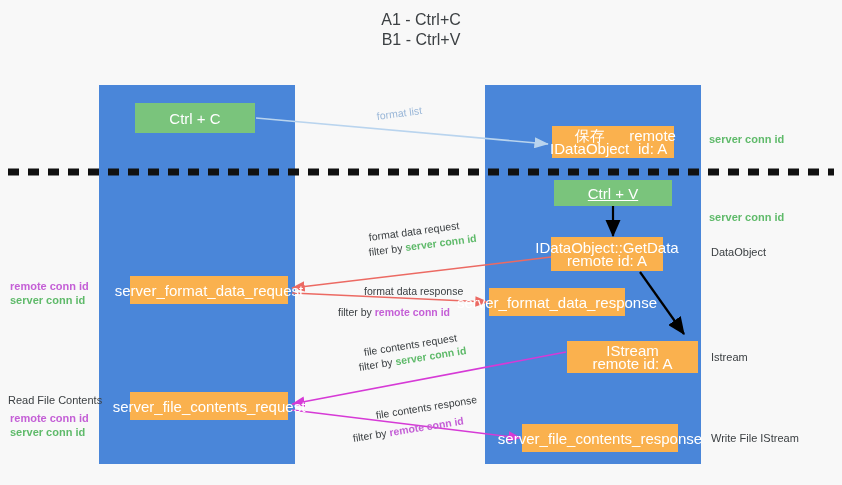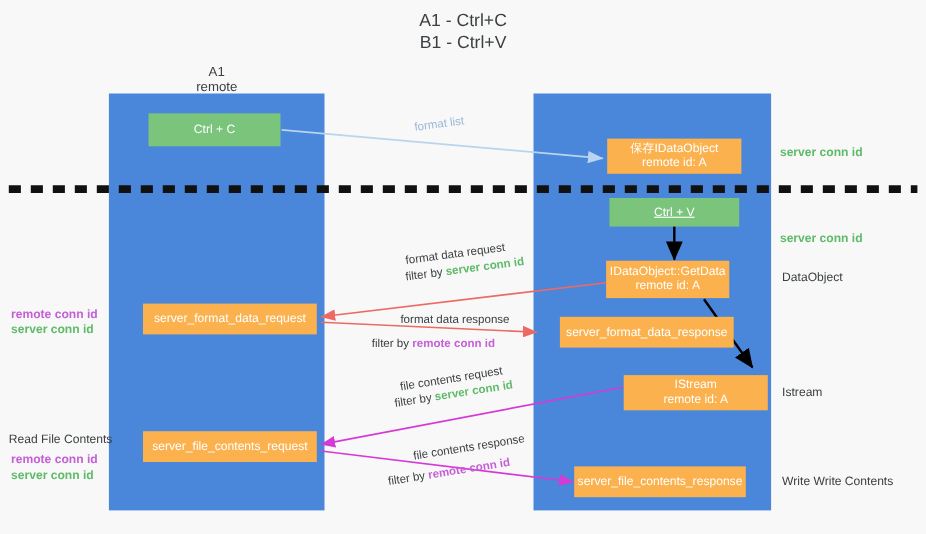--- a/index.html
+++ b/index.html
@@ -23,21 +23,21 @@
     font-size:16px;color:#3c4043;line-height:20px;
   }
 
   .colhead{
     text-align:center;font-size:12px;color:#3c4043;line-height:14px;
   }
 
   .box{
     box-sizing:border-box;
     display:flex;align-items:center;justify-content:center;
-    text-align:center;color:#fff;font-size:11px;line-height:13px;
+    text-align:center;color:#fff;font-size:15px;line-height:13px;
     padding:2px 4px;
   }
   .box.green{background:#7ac47c;}
   .box.orange{background:#fab14e;}
 
   .lbl{font-size:11px;color:#3c4043;line-height:14px;white-space:nowrap;}
   .lbl.green{color:#5fba6a;font-weight:bold;}
   .lbl.purple{color:#c45fd6;font-weight:bold;}
 
   .arrlab{font-size:10.5px;color:#3c4043;line-height:13px;white-space:nowrap;}
@@ -88,42 +88,38 @@
     <line x1="292" y1="410" x2="521" y2="438" stroke="#d63ad6" stroke-width="1.5" marker-end="url(#ah-mag)"></line>
   </svg>
 
   <div class="lay">
 
     <div class="title">
       <div>A1 - Ctrl+C</div>
       <div>B1 - Ctrl+V</div>
     </div>
 
-    <div class="colhead" style="left:99px;top:58px;width:196px;">
-      <div>A1</div>
-      <div>remote</div>
-    </div>
 
     <div class="box green" style="left:135px;top:103px;width:120px;height:30px;">Ctrl + C</div>
 
-    <div class="box orange" style="left:552px;top:126px;width:122px;height:32px;flex-direction:column;">
+    <div class="box orange" style="left:552px;top:126px;width:122px;height:32px;">
       <span>保存IDataObject</span>
       <span>remote id: A</span>
     </div>
 
     <div class="box green" style="left:554px;top:180px;width:118px;height:26px;text-decoration:underline;">Ctrl + V</div>
 
     <div class="box orange" style="left:551px;top:237px;width:112px;height:34px;flex-direction:column;">
       <span>IDataObject::GetData</span>
       <span>remote id: A</span>
     </div>
 
     <div class="box orange" style="left:130px;top:276px;width:158px;height:28px;">server_format_data_request</div>
 
-    <div class="box orange" style="left:509px;top:288px;width:158px;height:28px;">server_format_data_response</div>
+    <div class="box orange" style="left:489px;top:288px;width:136px;height:28px;">server_format_data_response</div>
 
     <div class="box orange" style="left:567px;top:341px;width:131px;height:32px;flex-direction:column;">
       <span>IStream</span>
       <span>remote id: A</span>
     </div>
 
     <div class="box orange" style="left:130px;top:392px;width:158px;height:28px;">server_file_contents_request</div>
 
     <div class="box orange" style="left:522px;top:424px;width:156px;height:28px;">server_file_contents_response</div>
 
@@ -146,21 +142,21 @@
 
     <div class="arrlab rot2" style="left:375px;top:409px;">file contents response</div>
     <div class="arrlab rot2" style="left:352px;top:432px;">
       <span>filter by </span><span class="k-purple">remote conn id</span>
     </div>
 
     <div class="lbl green" style="left:709px;top:132px;">server conn id</div>
     <div class="lbl green" style="left:709px;top:210px;">server conn id</div>
     <div class="lbl" style="left:711px;top:245px;">DataObject</div>
     <div class="lbl" style="left:711px;top:350px;">Istream</div>
-    <div class="lbl" style="left:711px;top:431px;">Write Write Contents</div>
+    <div class="lbl" style="left:711px;top:431px;">Write File IStream</div>
 
     <div class="lbl purple" style="left:10px;top:279px;">remote conn id</div>
     <div class="lbl green" style="left:10px;top:293px;">server conn id</div>
 
     <div class="lbl" style="left:8px;top:393px;">Read File Contents</div>
     <div class="lbl purple" style="left:10px;top:411px;">remote conn id</div>
     <div class="lbl green" style="left:10px;top:425px;">server conn id</div>
 
   </div>
 </div>

